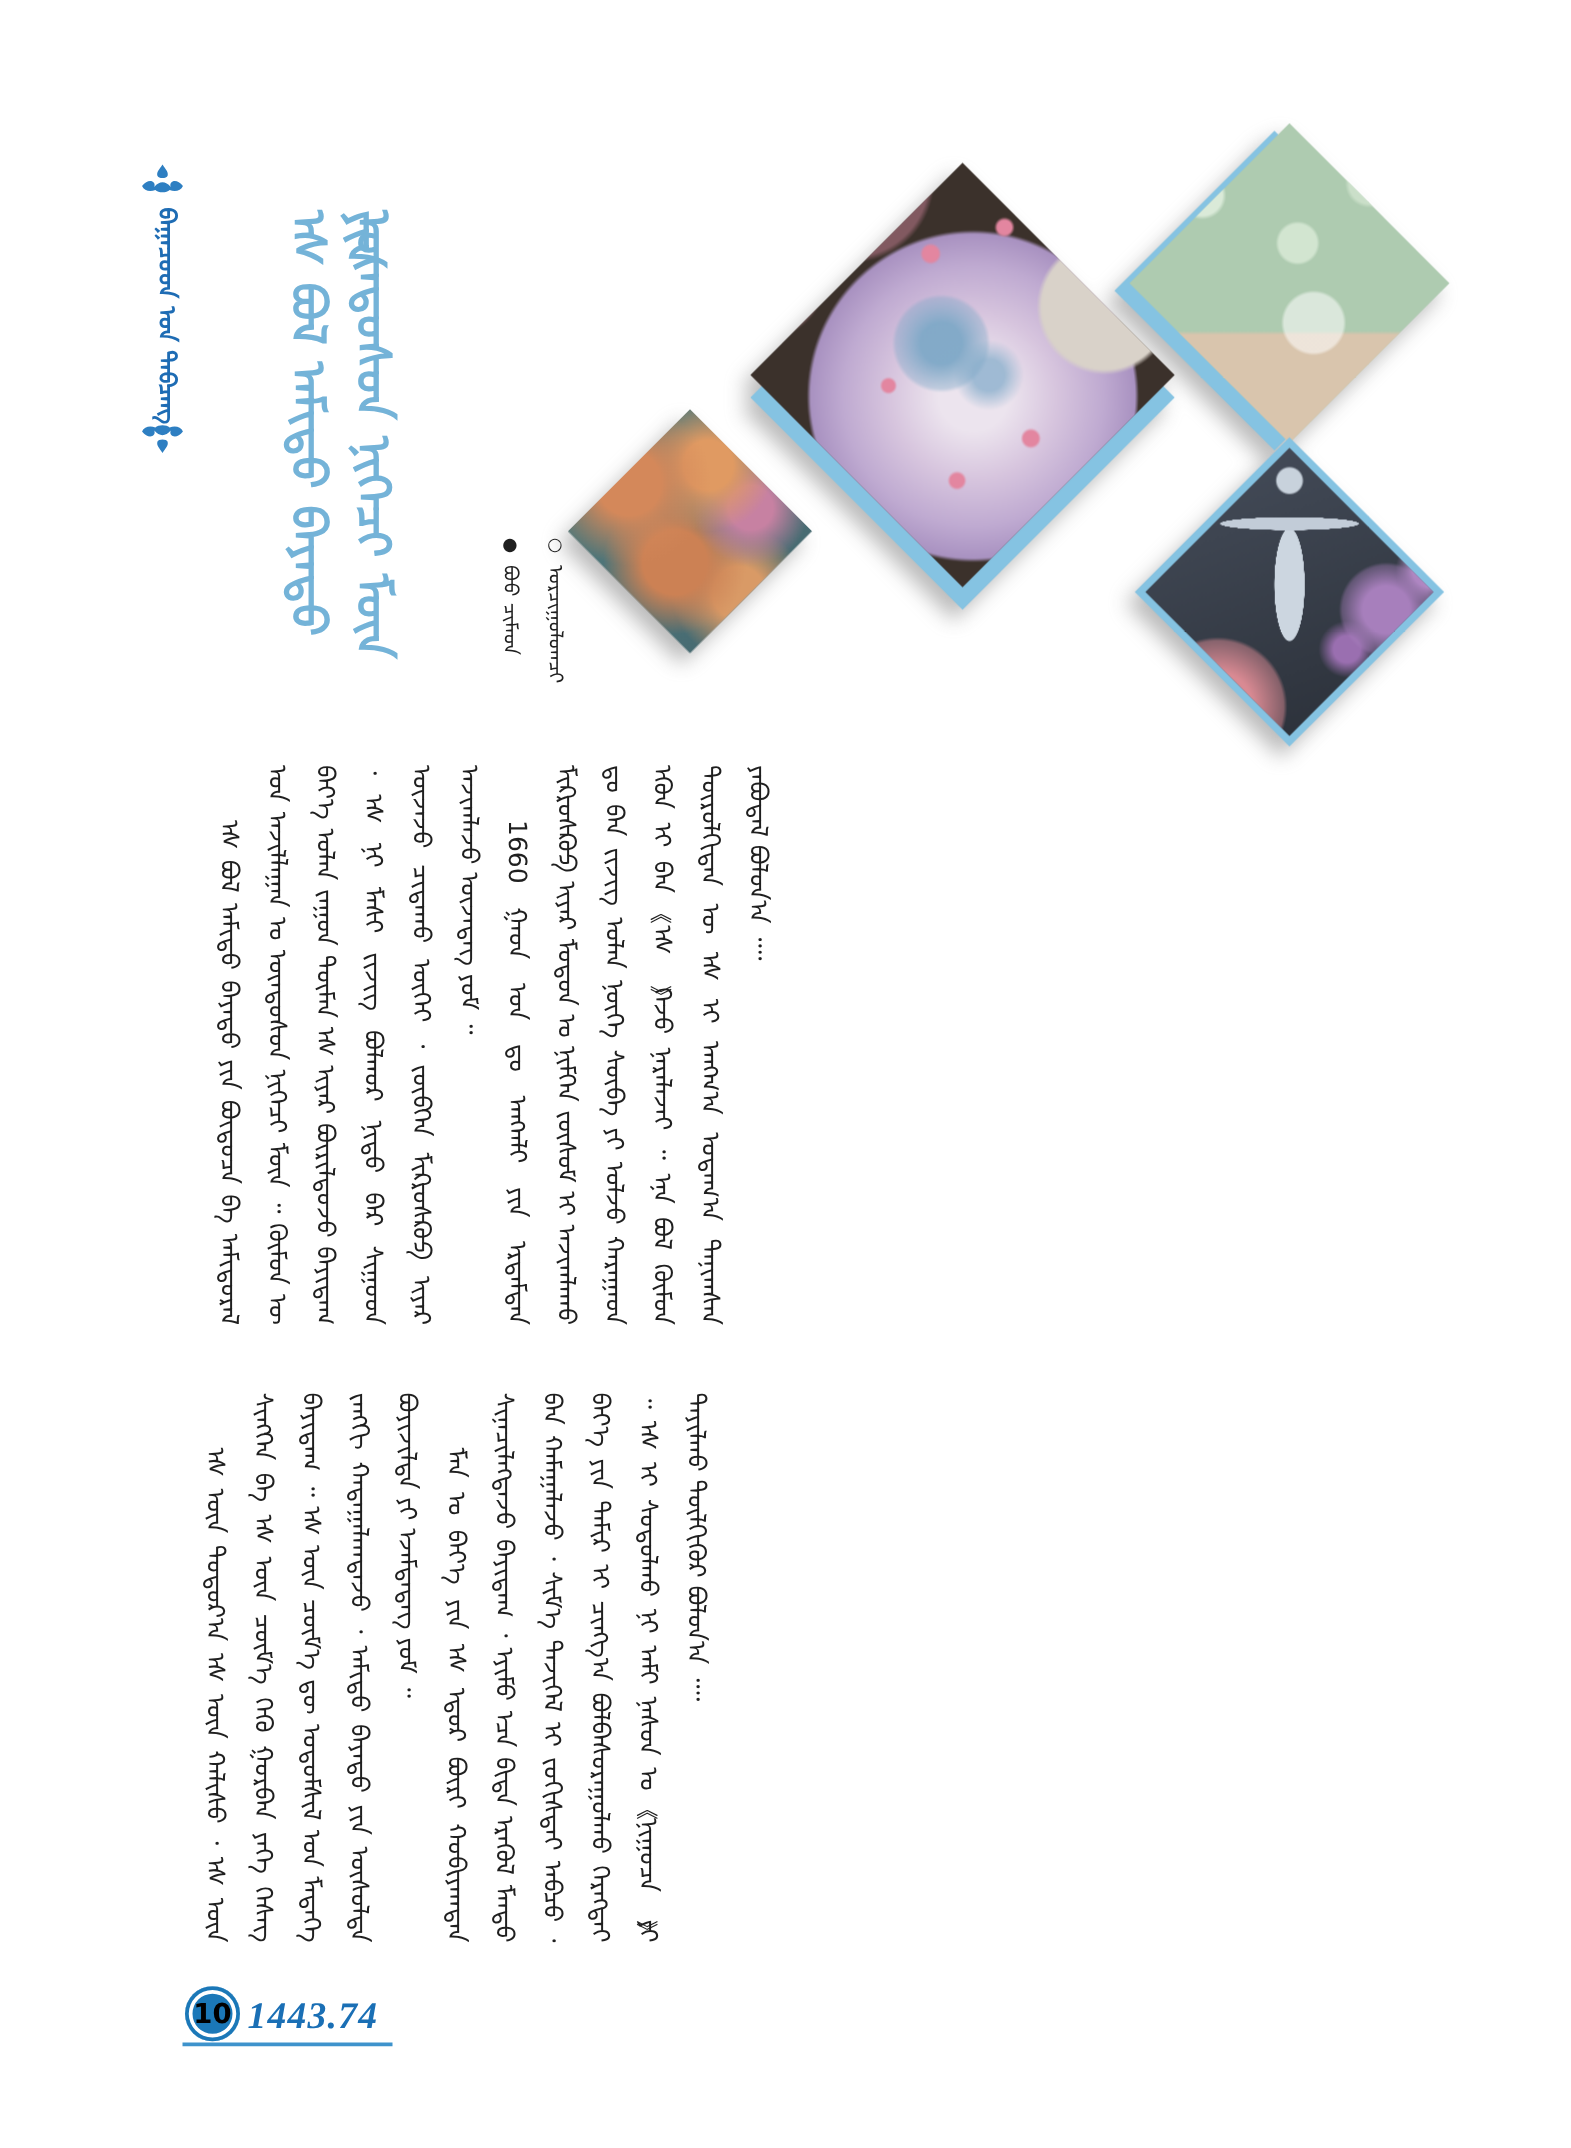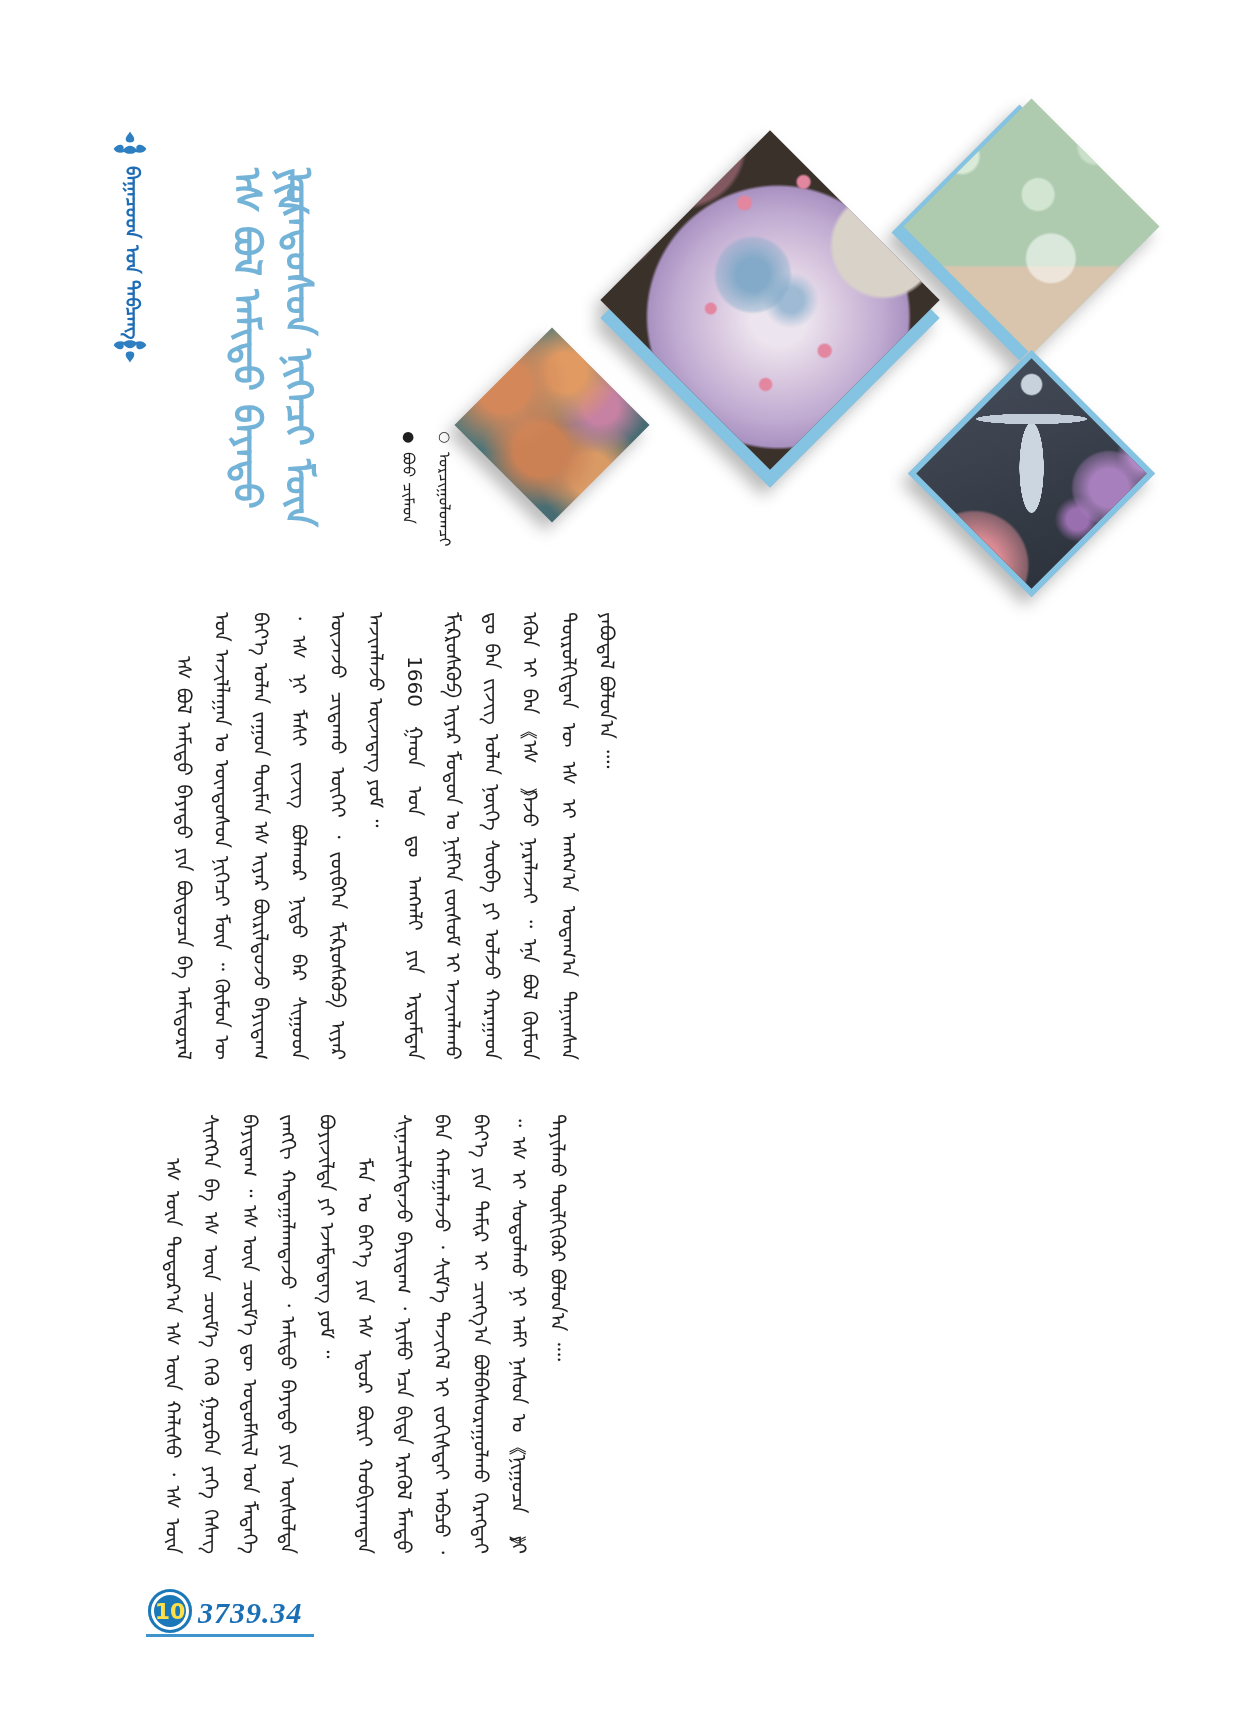--- a/index.html
+++ b/index.html
@@ -68,21 +68,21 @@
       radial-gradient(circle at 77% 55%, #a77fbc 0 7%, rgba(167,127,188,.38) 13%, rgba(167,127,188,0) 14%),
       radial-gradient(circle at 89% 44%, #b48cc6 0 4.5%, rgba(180,140,198,0) 9%),
       radial-gradient(circle at 66% 66%, #9a6fb0 0 4%, rgba(154,111,176,0) 8.5%),
       radial-gradient(circle at 30% 82%, #d98a93 0 9%, rgba(217,138,147,.5) 17%, rgba(217,138,147,0) 18%),
       linear-gradient(160deg,#4a5260,#262b33);}
 
   
   .page-badge{width:44px;height:44px;border-radius:50%;background:#1b78b8;
     box-shadow:inset 0 0 0 3px #1b78b8, inset 0 0 0 6px #ffffff;
     display:flex;align-items:center;justify-content:center;
-    color:#fde047;font-size:22px;font-weight:bold;}
+    color:#000000;font-size:22px;font-weight:bold;}
   .issue-date{color:#1a6fb5;font-size:30px;font-weight:bold;font-style:italic;
     font-family:"Liberation Serif",serif;letter-spacing:1px;}
   .footer-rule{height:3px;background:#3e93cc;}
 </style>
 </head>
 <body>
 
 <div id="page">
 
   <div class="abs" style="left:112px;top:130px;width:40px;">
@@ -140,15 +140,15 @@
 
   <div class="vert band abs" style="left:153px;top:1114px;width:997px;height:440px;">
     <p>ᠡᠰ ᠦᠨ ᠳᠣᠲᠣᠷ᠎ᠠ ᠡᠰ ᠦᠨ ᠬᠠᠯᠢᠰᠤ ᠂ ᠡᠰ ᠦᠨ ᠰᠢᠩᠭᠡᠨ ᠪᠠ ᠡᠰ ᠦᠨ ᠴᠥᠮ᠎ᠡ ᠭᠡᠬᠦ ᠭᠤᠷᠪᠠᠨ ᠶᠡᠬᠡ ᠬᠡᠰᠡᠭ ᠪᠠᠶᠢᠳᠠᠭ ᠃ ᠡᠰ ᠦᠨ ᠴᠥᠮ᠎ᠡ ᠳᠦ ᠤᠳᠤᠮᠰᠢᠯ ᠤᠨ ᠮᠡᠳᠡᠭᠡ ᠵᠠᠩᠭᠢ ᠬᠠᠳᠠᠭᠠᠯᠠᠭᠳᠠᠵᠤ ᠂ ᠠᠮᠢᠳᠤ ᠪᠡᠶᠡᠲᠦ ᠶᠢᠨ ᠥᠰᠦᠯᠲᠡ ᠪᠣᠶᠢᠵᠢᠯᠲᠠ ᠶᠢ ᠡᠵᠡᠮᠳᠡᠳᠡᠭ ᠶᠤᠮ ᠃</p>
     <p>ᠮᠠᠨ ᠤ ᠪᠡᠶ᠎ᠡ ᠶᠢᠨ ᠡᠰ ᠡᠳᠦᠷ ᠪᠦᠷᠢ ᠬᠤᠪᠢᠶᠠᠭᠳᠠᠨ ᠰᠢᠨᠡᠴᠢᠯᠡᠭᠳᠡᠵᠦ ᠪᠠᠶᠢᠳᠠᠭ ᠂ ᠡᠶᠢᠮᠦ ᠡᠴᠡ ᠪᠢᠳᠡ ᠡᠷᠡᠭᠦᠯ ᠮᠡᠨᠳᠦ ᠪᠡᠨ ᠬᠠᠮᠠᠭᠠᠯᠠᠵᠤ ᠂ ᠰᠢᠮ᠎ᠡ ᠲᠡᠵᠢᠭᠡᠯ ᠢ ᠵᠣᠬᠢᠰᠲᠠᠢ ᠠᠪᠴᠤ ᠂ ᠪᠡᠶ᠎ᠡ ᠶᠢᠨ ᠲᠠᠮᠢᠷ ᠢ ᠴᠢᠩᠭ᠎ᠠ ᠪᠣᠯᠪᠠᠰᠤᠷᠠᠭᠤᠯᠬᠤ ᠬᠡᠷᠡᠭᠲᠡᠢ ᠃ ᠡᠰ ᠢ ᠰᠤᠳᠤᠯᠬᠤ ᠨᠢ ᠠᠮᠢ ᠨᠠᠰᠤᠨ ᠤ 《 ᠨᠢᠭᠤᠴᠠ 》 ᠶᠢ ᠲᠠᠶᠢᠯᠬᠤ ᠲᠦᠯᠬᠢᠭᠦᠷ ᠪᠣᠯᠣᠨ᠎ᠠ ᠁</p>
   </div>
 
   <div class="footer-rule abs" style="left:146px;top:1634px;width:168px;"></div>
   <div class="page-badge abs" style="left:148px;top:1589px;">
     <span>10</span>
   </div>
-  <div class="issue-date abs" style="left:198px;top:1596px;">3739.34</div>
+  <div class="issue-date abs" style="left:198px;top:1596px;">1443.74</div>
 
 </div>
 
 </body></html>

